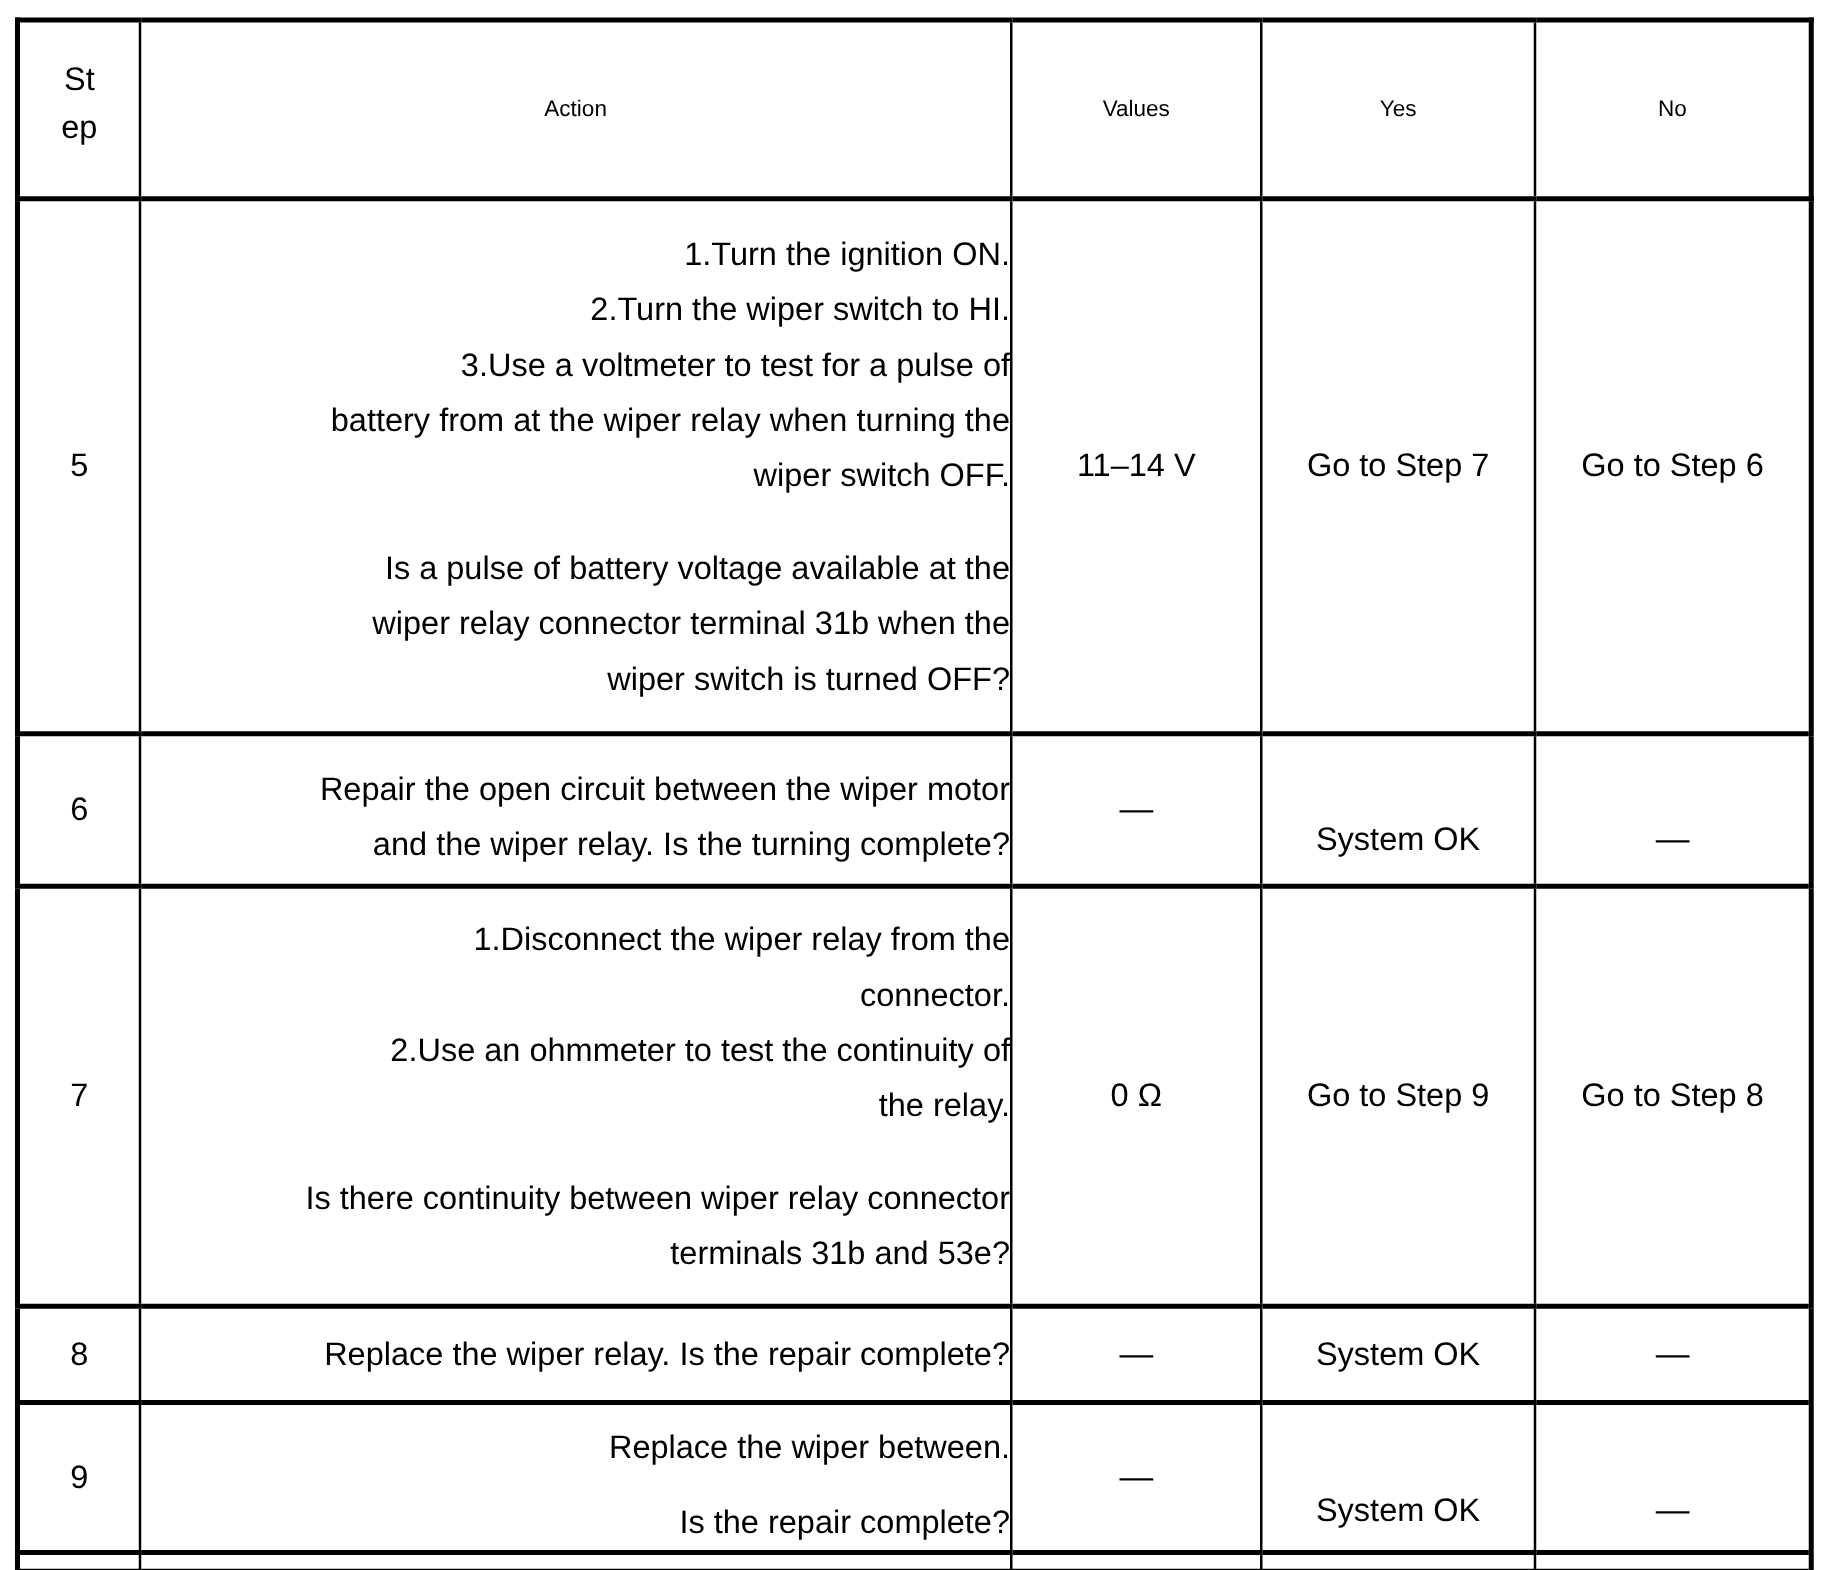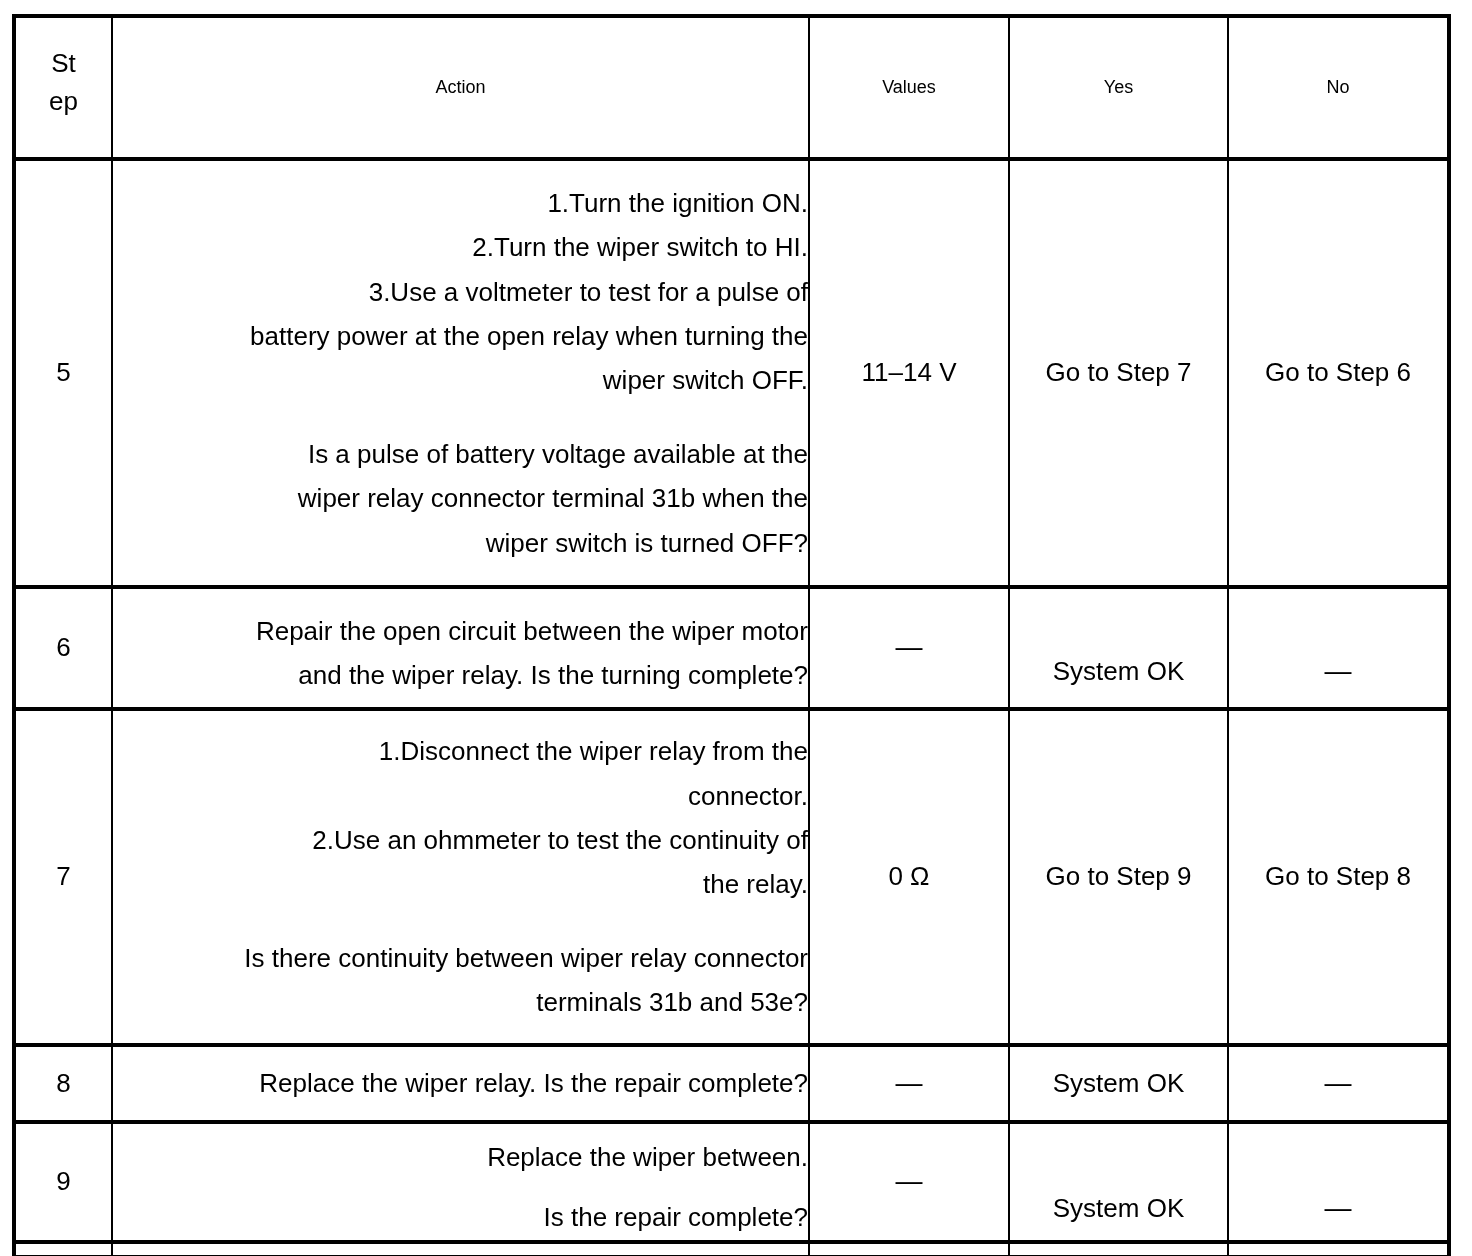--- a/index.html
+++ b/index.html
@@ -156,21 +156,21 @@
 
       <tr class="major" style="height:428px;">
         <td class="step-cell first">
           <span>5</span>
         </td>
         <td class="action-cell">
           <div class="ol-block">
             <span class="ol-item"><span class="ol-num">1.</span><span>Turn the ignition ON.</span></span>
             <span class="ol-item"><span class="ol-num">2.</span><span>Turn the wiper switch to HI.</span></span>
             <span class="ol-item"><span class="ol-num">3.</span><span>Use a voltmeter to test for a pulse of</span></span>
-            <span class="cont-line">battery power at the open relay when turning the</span>
+            <span class="cont-line">battery from at the wiper relay when turning the</span>
             <span class="cont-line">wiper switch OFF.</span>
           </div>
           <span class="gap"></span>
           <div class="ol-block">
             <span class="cont-line"> Is a pulse of battery voltage available at the</span>
             <span class="cont-line">wiper relay connector terminal 31b when the</span>
             <span class="cont-line">wiper switch is turned OFF?</span>
           </div>
         </td>
         <td class="values-cell pad-top-val">

